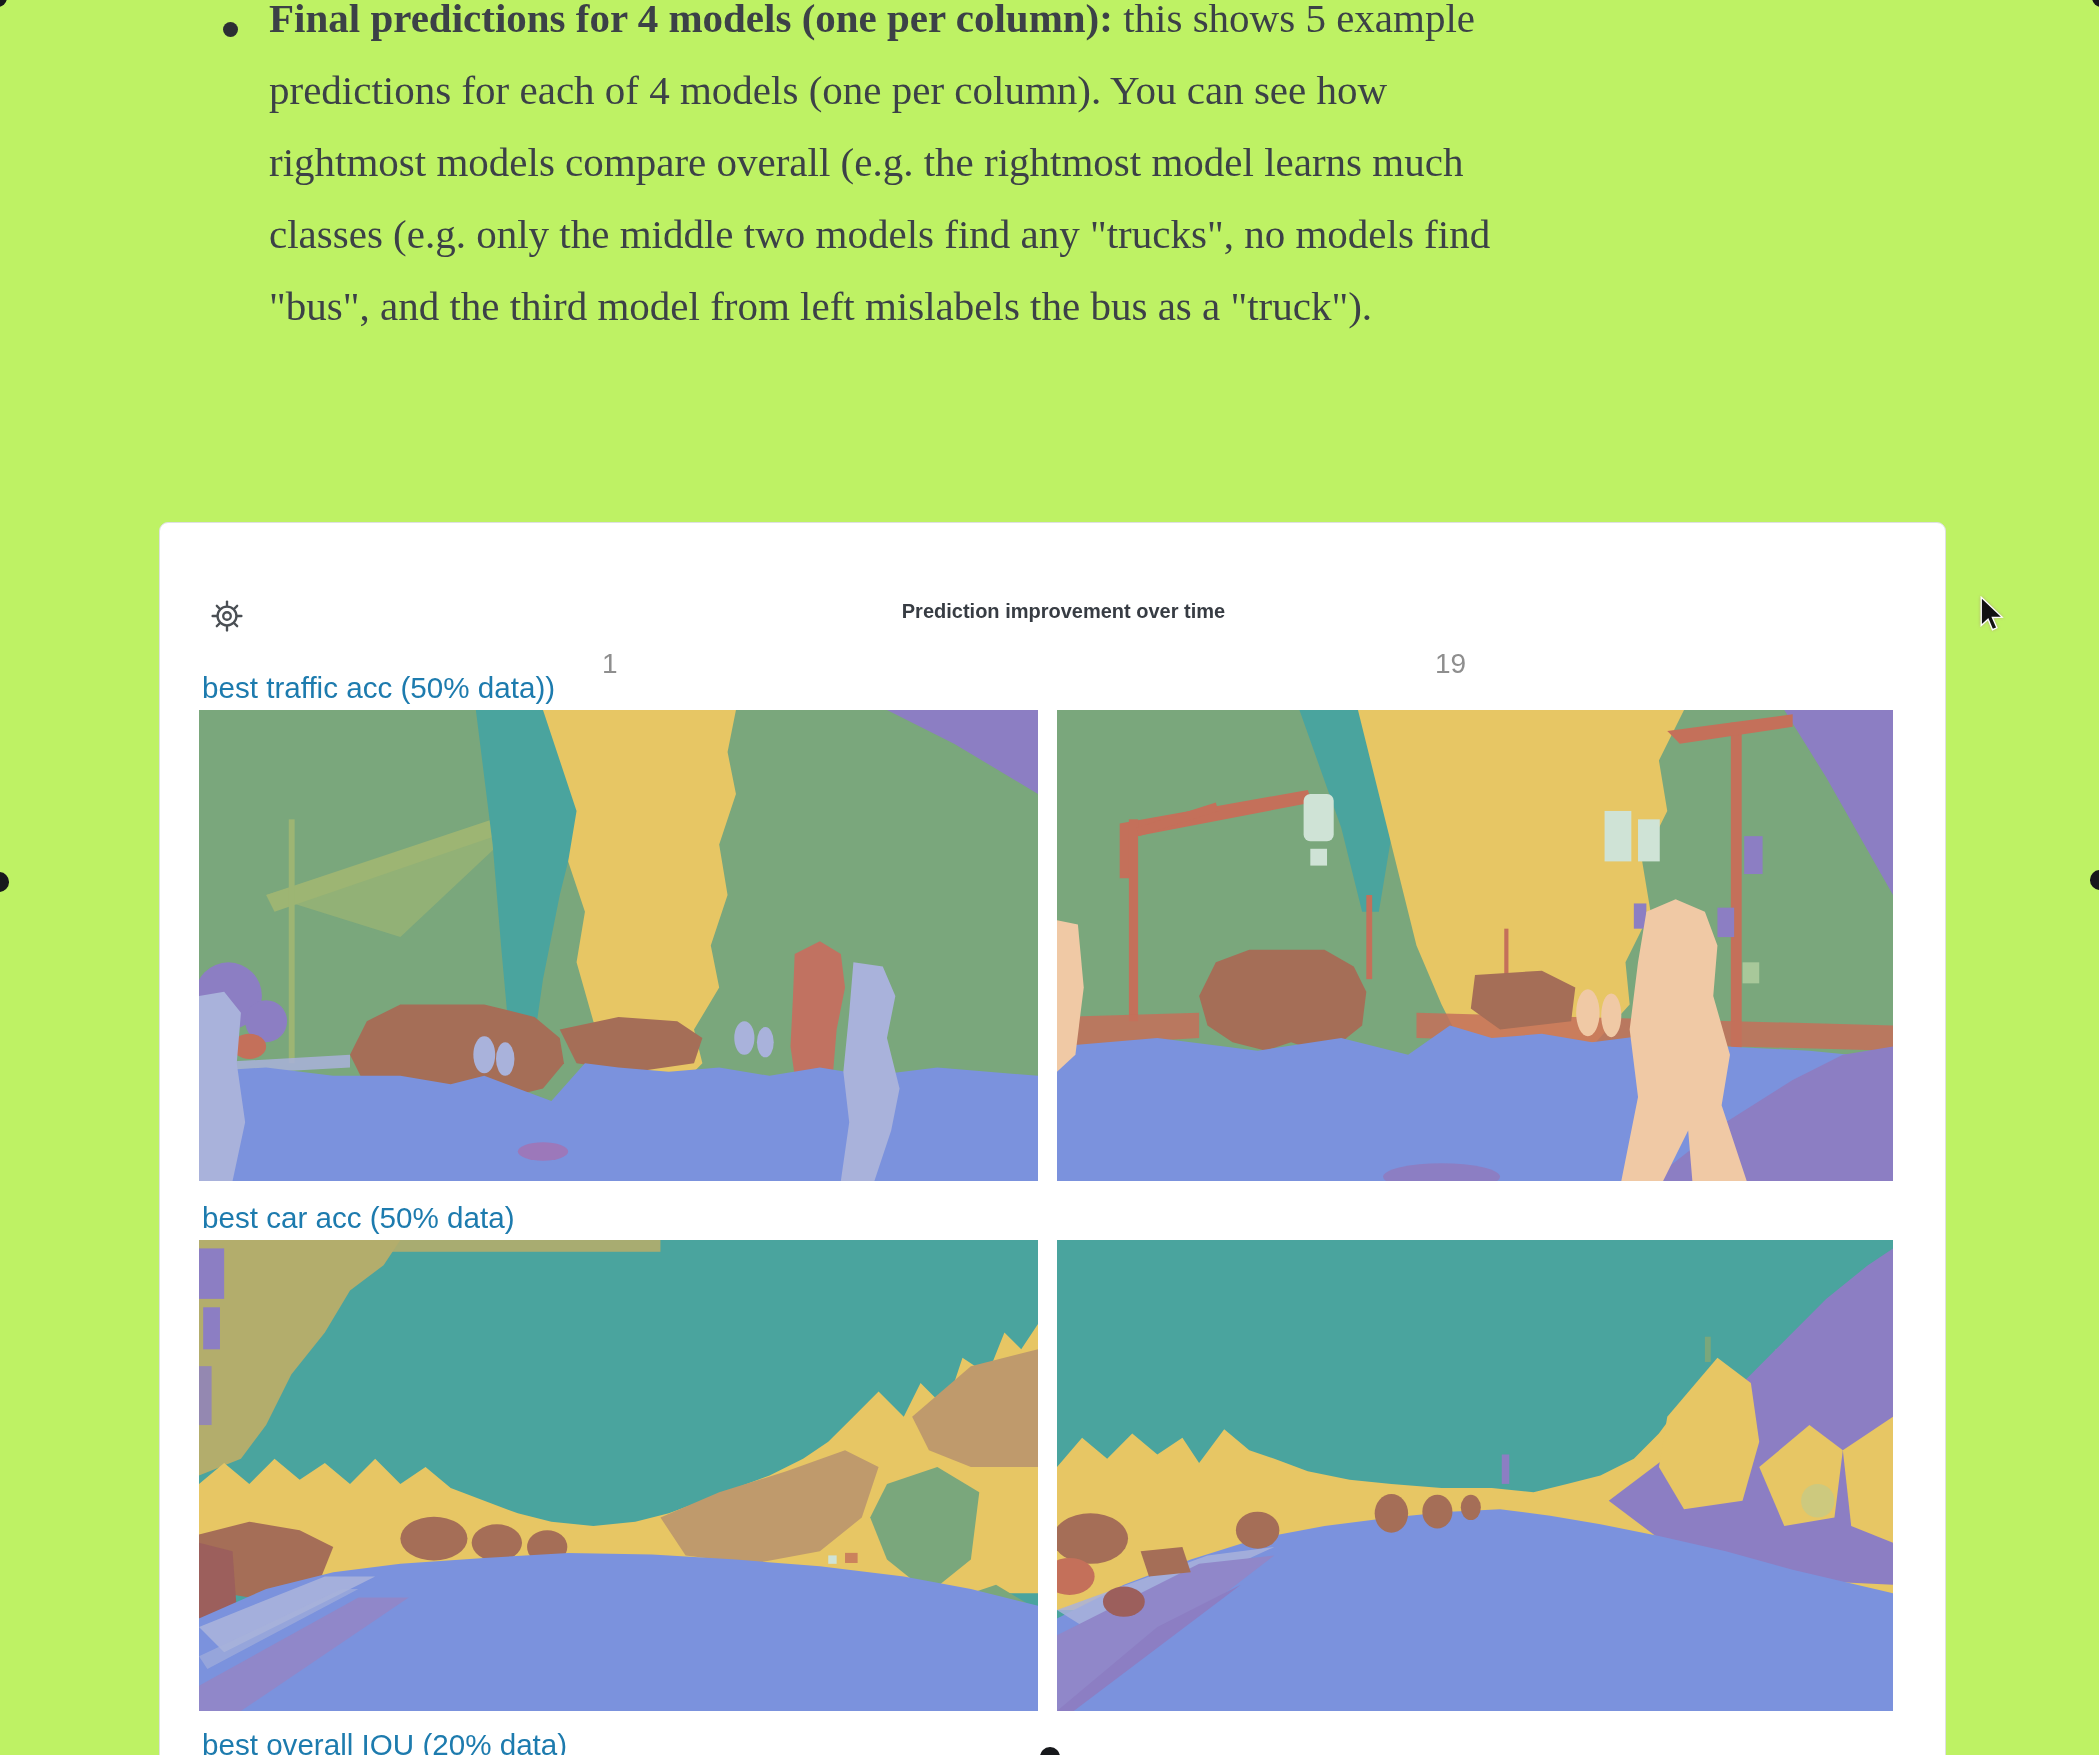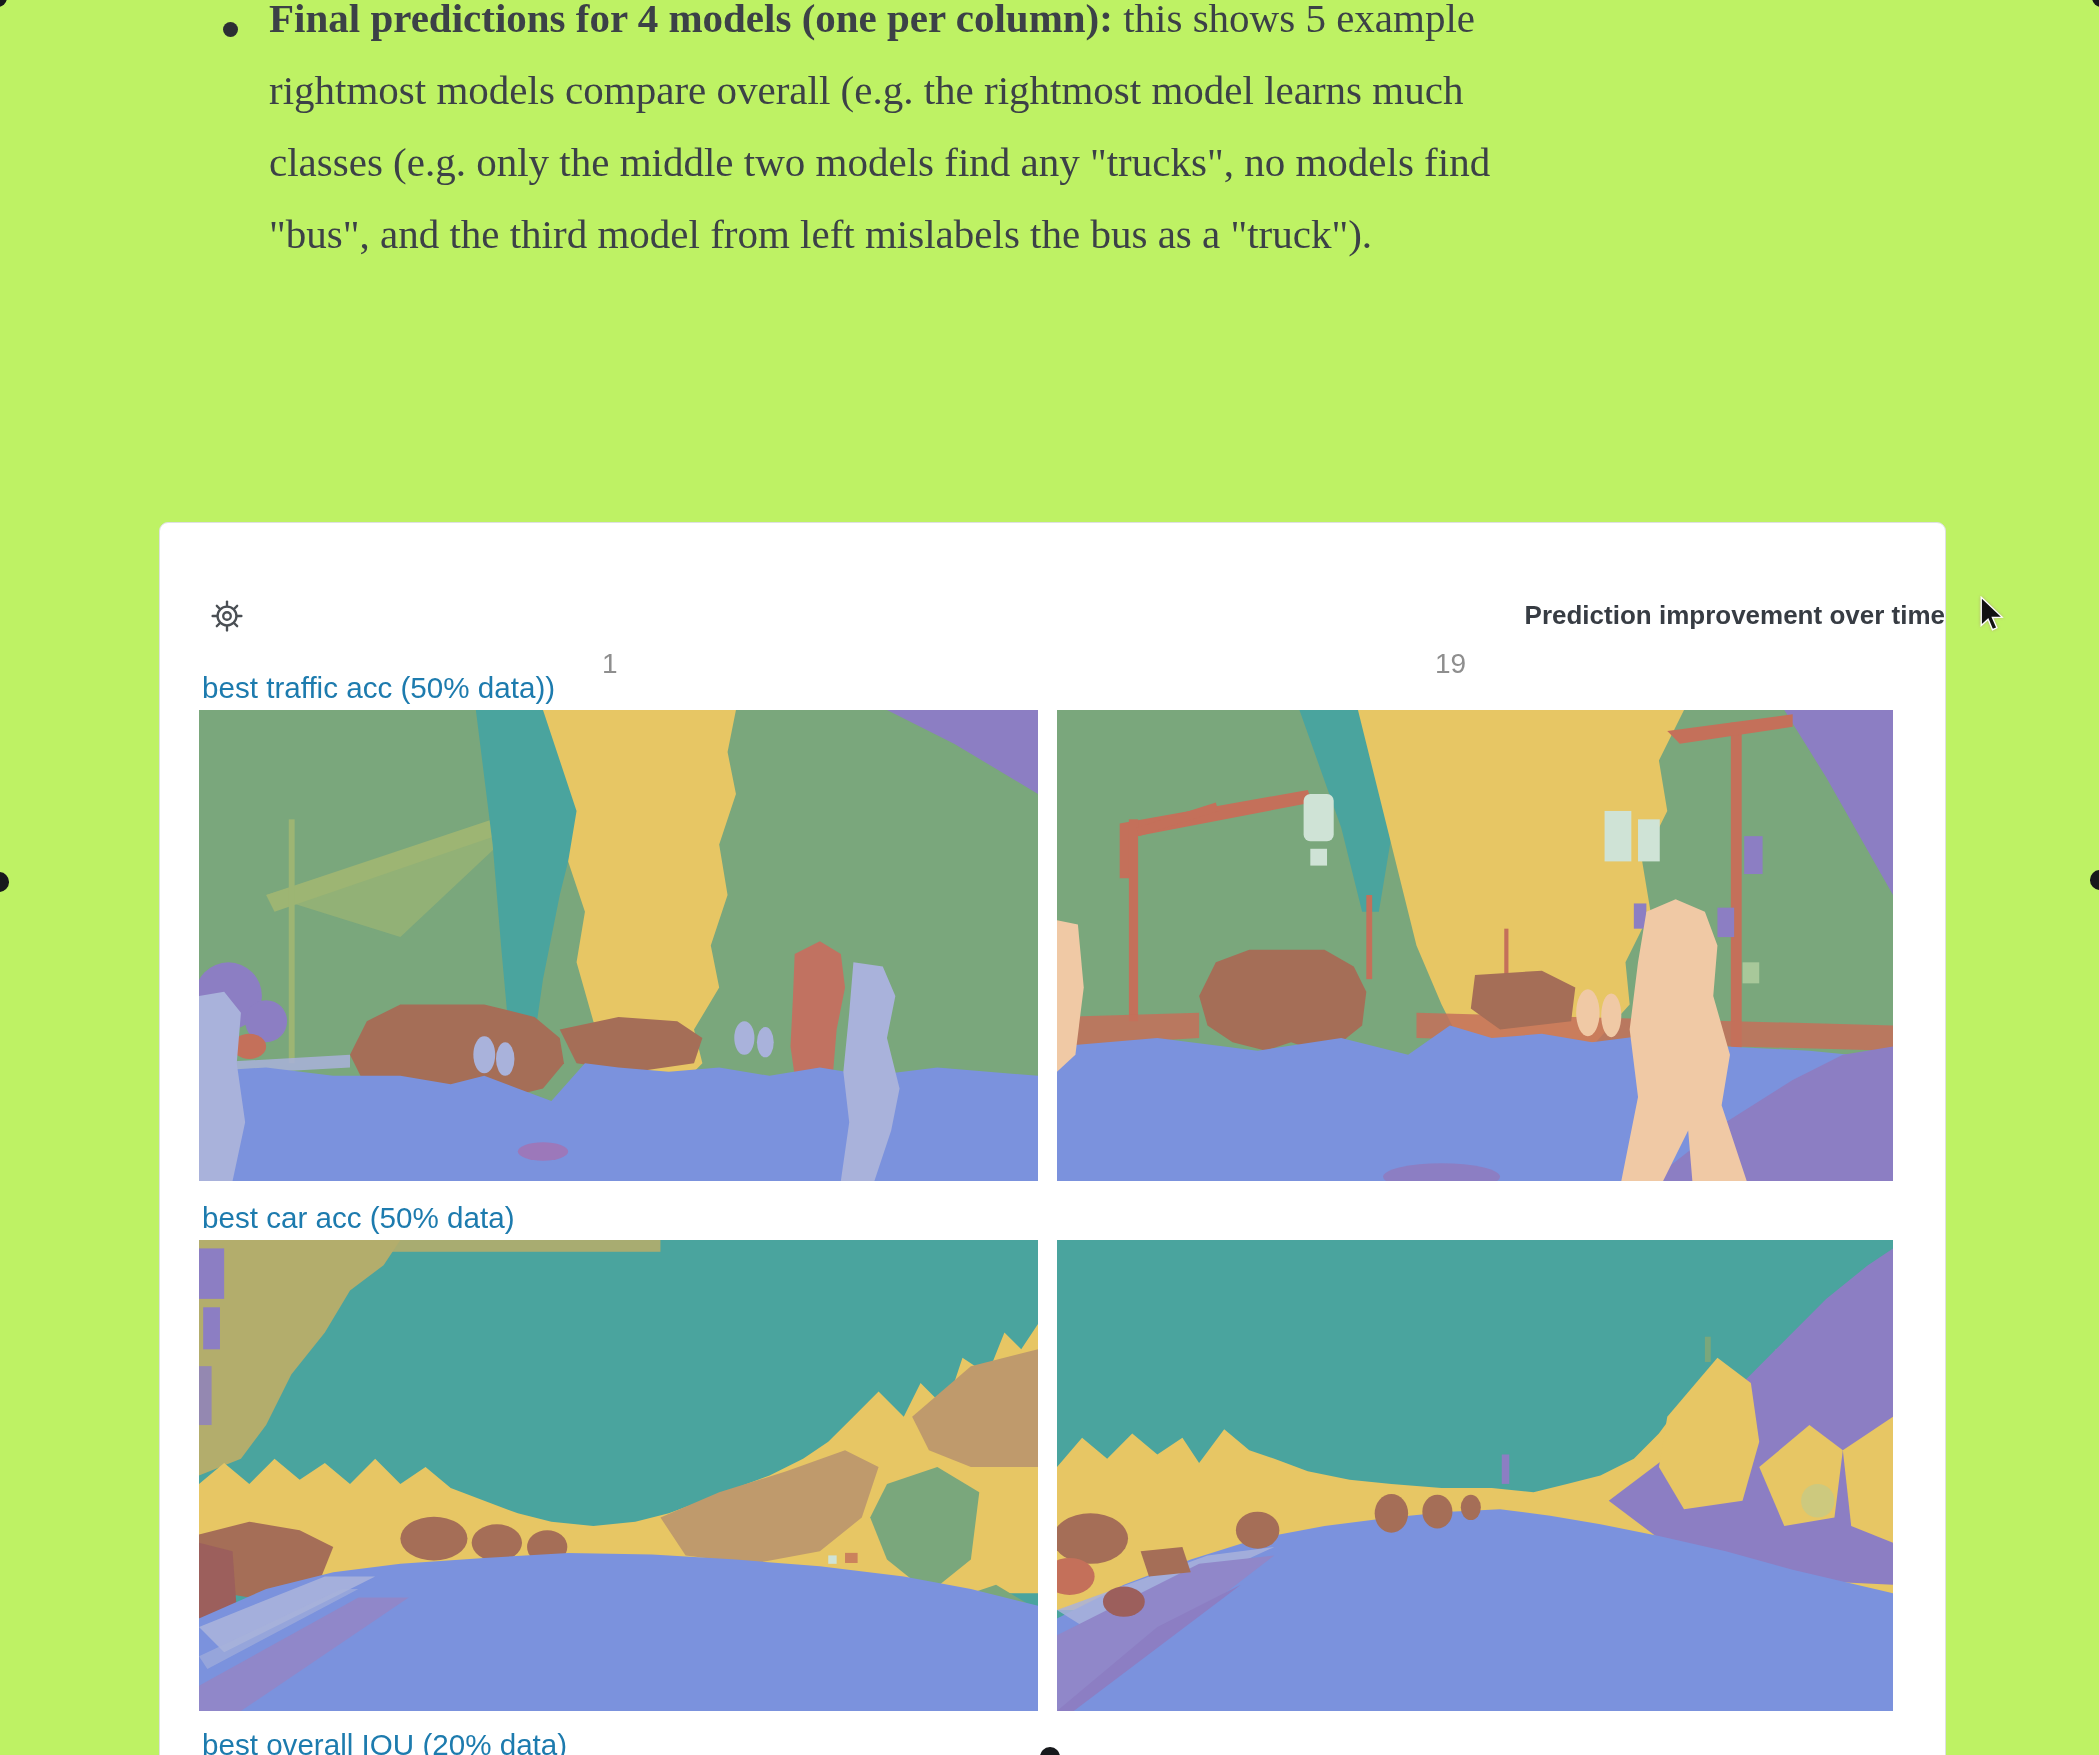--- a/index.html
+++ b/index.html
@@ -21,22 +21,22 @@
        font-family:"Liberation Serif","DejaVu Serif",serif;
        font-size:41px;line-height:72px;color:var(--body-text)}
   .doc .line{white-space:nowrap}
   .doc .bold{font-weight:700}
   .bullet{position:absolute;left:223px;top:22.4px;width:15px;height:15px;border-radius:50%;
           background:#2b2f33}
   
   .panel{position:absolute;left:159px;top:522px;width:1787px;height:1343px;background:#fff;
          border:1.8px solid var(--panel-border);border-radius:9px}
   .gear{position:absolute;left:49px;top:75px;width:36px;height:36px;cursor:pointer}
-  .panel-title{position:absolute;left:0;top:77px;width:100%;text-align:right;
-               font-size:26px;font-weight:700;color:var(--title-text)}
+  .panel-title{position:absolute;left:11px;top:77px;width:100%;text-align:center;
+               font-size:20px;font-weight:700;color:var(--title-text)}
   .step{position:absolute;top:125px;font-size:28px;color:var(--step-gray)}
   .step-a{left:442px}
   .step-b{left:1275px}
   .row-label{position:absolute;left:42px;font-size:29.6px;font-weight:400;
              color:var(--link-blue);text-decoration:none;white-space:nowrap;cursor:pointer}
   .lbl-1{top:148px}.lbl-2{top:678px}.lbl-3{top:1205px}
   .img{position:absolute;height:471px;overflow:hidden}
   .img svg{display:block;width:100%;height:100%}
   .r1{top:187px}.r2{top:717px}
   .c1{left:39px;width:839px}.c2{left:897px;width:836px}
@@ -53,20 +53,21 @@
           filter:drop-shadow(0 0.9px 1.8px rgba(180,160,120,.8))}
 </style>
 </head>
 <body>
 
 <div class="stage">
 
   <span class="bullet"></span>
   <div class="doc">
     <div class="line"><span class="bold">Final predictions for 4 models (one per column):</span><span> this shows 5 example</span></div>
+    <div class="line">predictions for each of 4 models (one per column). You can see how</div>
     <div class="line">rightmost models compare overall (e.g. the rightmost model learns much</div>
     <div class="line">classes (e.g. only the middle two models find any "trucks", no models find</div>
     <div class="line">"bus", and the third model from left mislabels the bus as a "truck").</div>
   </div>
 
   <div class="panel">
 
     <div class="gear">
       <svg viewBox="0 0 40 40">
         <g stroke="#4a4f54" stroke-width="2.6" fill="none" stroke-linecap="round">

